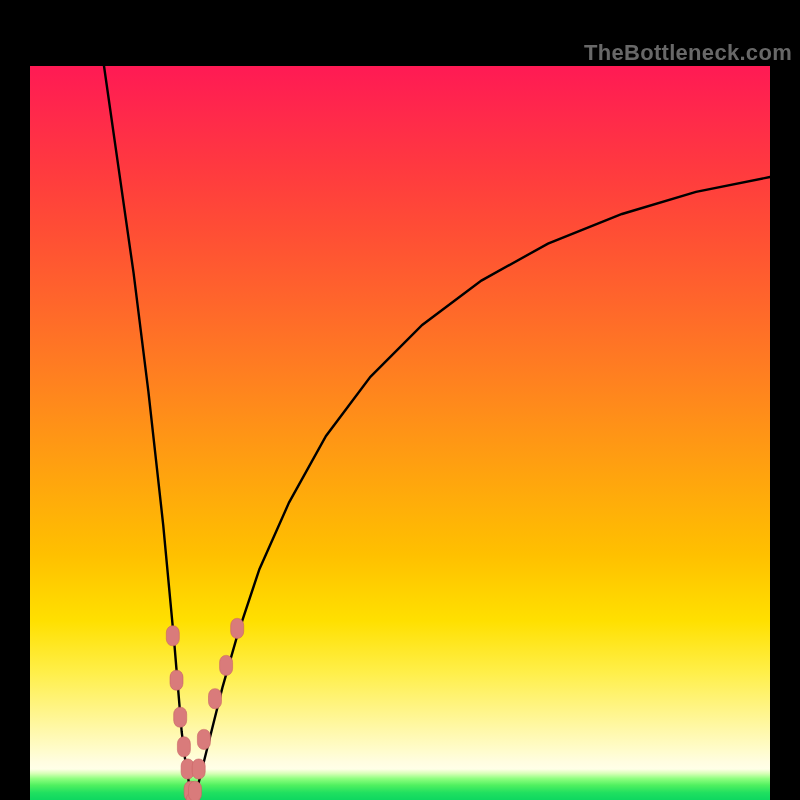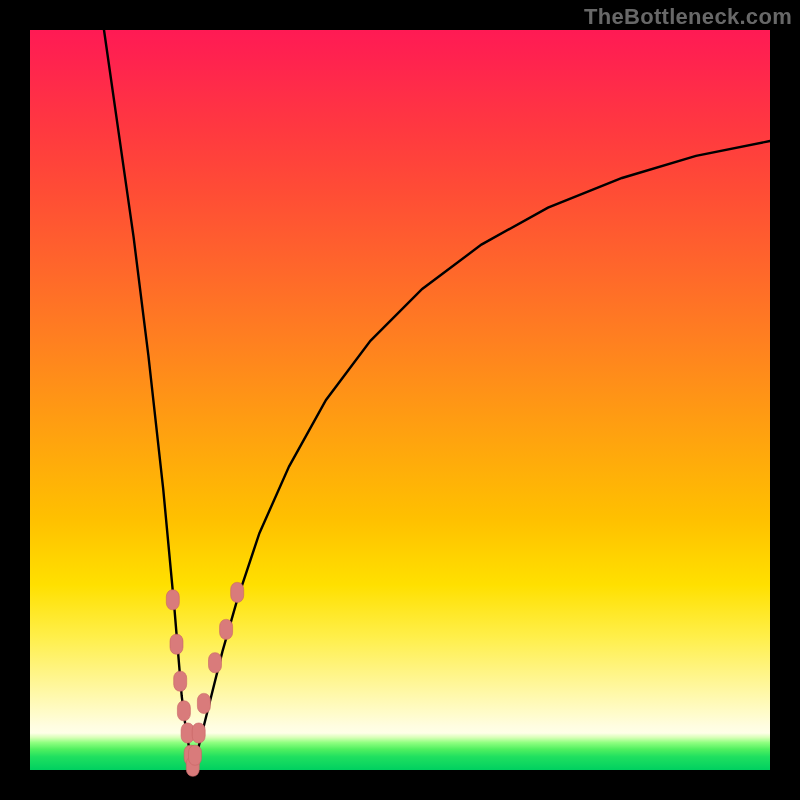--- a/index.html
+++ b/index.html
@@ -9,20 +9,21 @@
     height: 800px;
     overflow: hidden;
     background: #000;
     font-family: Arial, Helvetica, sans-serif;
   }
   .frame {
     position: relative;
     width: 800px;
     height: 564px;
     background: #000;
+    margin-top: 36px;
   }
   .plot {
     position: absolute;
     left: 30px;
     top: 30px;
     width: 740px;
     height: 740px;
     
     background: linear-gradient(
       to bottom,

